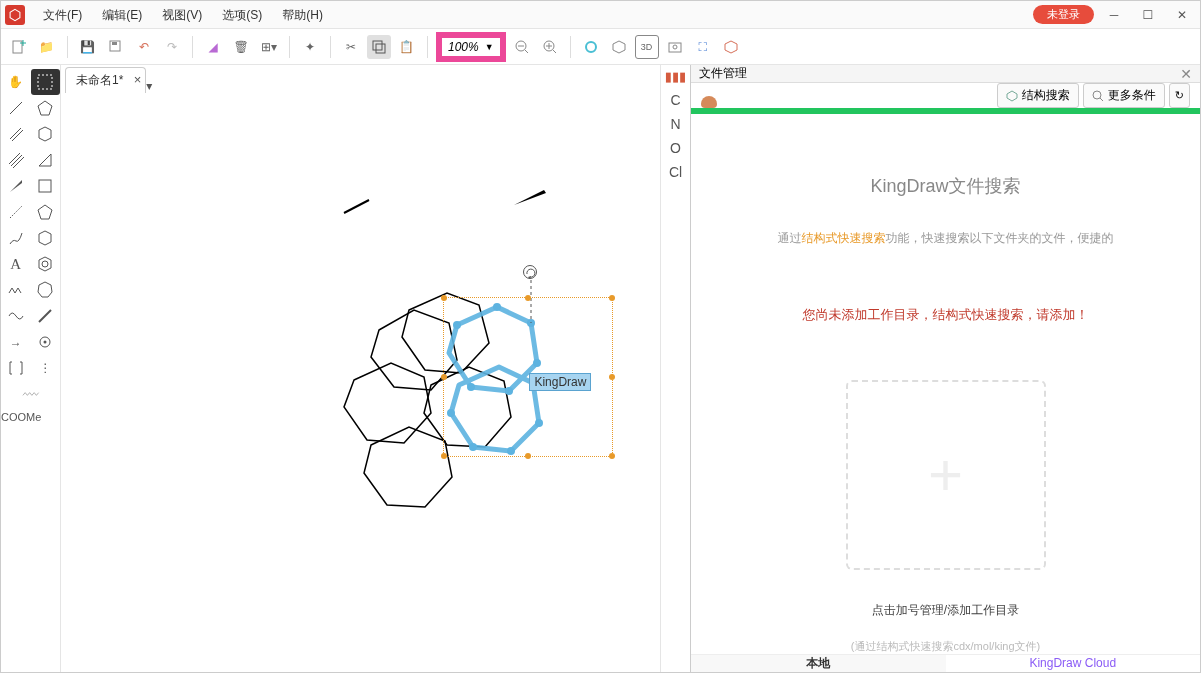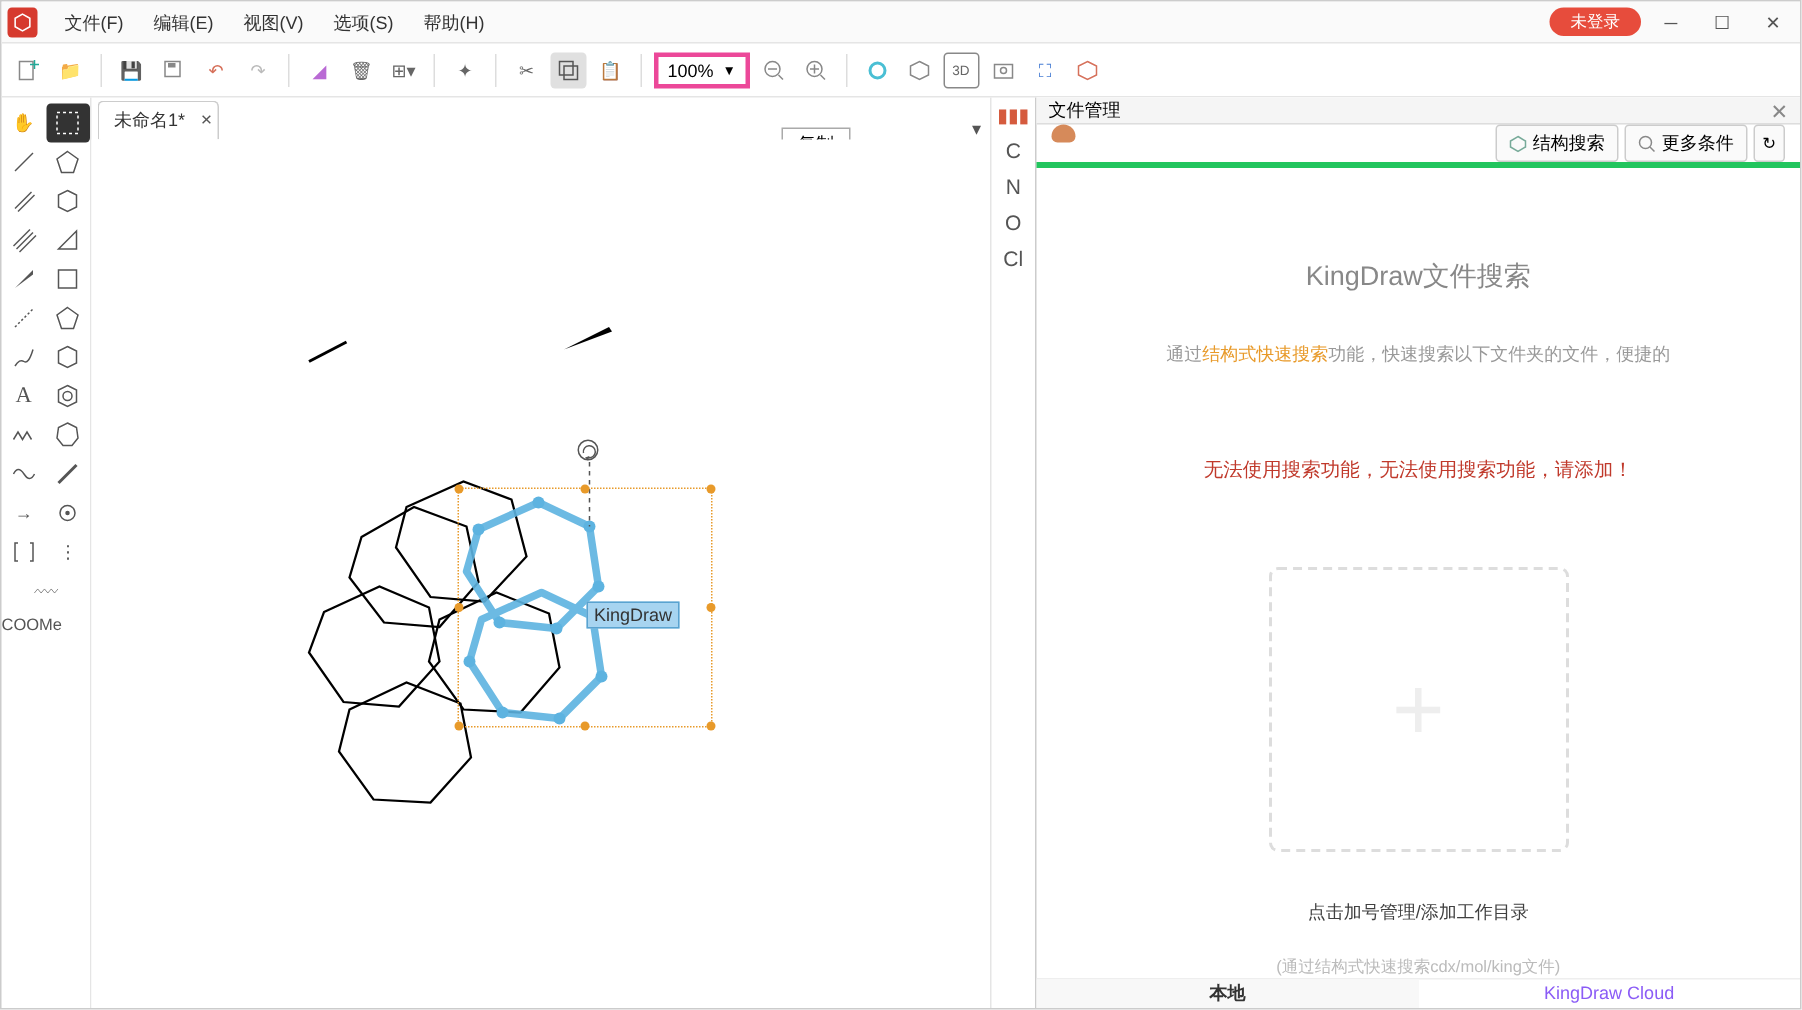--- a/index.html
+++ b/index.html
@@ -11,56 +11,56 @@
 .menu-item { padding: 0 10px; color: #333; cursor: pointer; line-height: 28px; }
 .titlebar-right { margin-left: auto; display: flex; align-items: center; gap: 6px; }
 .login-badge { background: #e74c3c; color: #fff; padding: 2px 14px; border-radius: 10px; font-size: 11px; }
 .win-btn { width: 28px; height: 20px; display: flex; align-items: center; justify-content: center; color: #555; cursor: pointer; }
 
 
 .toolbar { height: 36px; border-bottom: 1px solid #e5e5e5; display: flex; align-items: center; padding: 0 6px; gap: 4px; }
 .tbtn { width: 24px; height: 24px; display: flex; align-items: center; justify-content: center; color: #666; cursor: pointer; border-radius: 3px; }
 .tbtn.active { background: #e0e0e0; }
 .tsep { width: 1px; height: 22px; background: #ddd; margin: 0 4px; }
-.zoom-box { border: 3px solid #ec4899; padding: 2px 6px; display: flex; align-items: center; gap: 6px; min-width: 60px; }
+.zoom-box { border: 6px solid #ec4899; padding: 2px 6px; display: flex; align-items: center; gap: 6px; min-width: 60px; font-style: italic; }
 
 
 .main { display: flex; height: calc(100% - 64px); }
 
 
 .palette { width: 60px; border-right: 1px solid #e5e5e5; display: flex; flex-direction: column; padding-top: 4px; }
 .prow { display: flex; height: 26px; }
 .pcell { width: 30px; display: flex; align-items: center; justify-content: center; color: #555; cursor: pointer; }
 .pcell.sel { background: #333; color: #fff; border-radius: 3px; }
 .pcell svg { width: 18px; height: 18px; }
 .coome { text-align: left; padding: 4px 0; font-size: 11px; color: #555; }
 
 
-.canvas-wrap { flex: 1; display: flex; flex-direction: column; position: relative; }
+.canvas-wrap { flex: 1; display: flex; flex-direction: row; position: relative; gap: 41px; }
 .tabbar { height: 28px; display: flex; align-items: flex-end; padding-left: 4px; position: relative; }
 .tab { background: #fff; border: 1px solid #ccc; border-bottom: none; padding: 4px 22px 4px 10px; border-radius: 4px 4px 0 0; position: relative; font-size: 12px; color: #333; }
 .tab-close { position: absolute; right: 4px; top: 4px; font-size: 13px; color: #555; cursor: pointer; }
 .tab-dd { margin-left: auto; margin-right: 6px; color: #555; cursor: pointer; }
 .copy-label { position: absolute; left: 460px; top: 20px; background: #fff; border: 1px solid #aaa; padding: 2px 10px; font-size: 12px; }
 .canvas { flex: 1; background: #fff; position: relative; overflow: hidden; }
 .sel-box { position: absolute; border: 1px dotted #e89a2a; }
 .sel-handle { position: absolute; width: 6px; height: 6px; background: #e89a2a; border-radius: 50%; }
 .rot-handle { position: absolute; width: 14px; height: 14px; border: 1px solid #555; border-radius: 50%; background: #fff; }
 .kd-label { position: absolute; background: #a7d4f0; border: 1px solid #5aa3d0; padding: 1px 4px; color: #333; font-size: 12px; }
 
 
 .elem-bar { width: 30px; border-left: 1px solid #e5e5e5; display: flex; flex-direction: column; align-items: center; padding-top: 4px; gap: 8px; color: #555; }
 .elem-bar .eicn { font-size: 13px; color: #d55b3e; }
 .elem-bar .el { font-size: 14px; cursor: pointer; }
 
 
 .right-panel { width: 510px; border-left: 1px solid #ccc; display: flex; flex-direction: column; background: #fff; }
 .rp-head { height: 28px; background: #f5f5f5; border-bottom: 1px solid #ddd; display: flex; align-items: center; padding: 0 8px; }
 .rp-head-close { margin-left: auto; color: #888; cursor: pointer; font-size: 14px; }
-.rp-sub { height: 36px; border-bottom: 4px solid #22c55e; display: flex; align-items: flex-start; padding: 0 10px; gap: 6px; }
+.rp-sub { height: 36px; border-bottom: 6px solid #22c55e; display: flex; align-items: flex-end; padding: 0 10px; gap: 6px; }
 .rp-sub-right { margin-left: auto; display: flex; gap: 4px; }
 .rp-btn { border: 1px solid #ccc; padding: 3px 8px; border-radius: 3px; display: flex; align-items: center; gap: 4px; background: #fafafa; cursor: pointer; font-size: 11px; }
 .rp-body { flex: 1; display: flex; flex-direction: column; align-items: center; padding-top: 60px; text-align: center; color: #666; gap: 16px; }
 .rp-title { font-size: 18px; color: #888; margin-bottom: 14px; }
 .rp-desc { font-size: 12px; color: #999; line-height: 1.8; }
 .rp-desc .hl { color: #e89a2a; }
 .rp-warn { color: #c0392b; margin-top: 40px; font-size: 13px; }
 .add-box { width: 200px; height: 190px; border: 2px dashed #ddd; border-radius: 6px; margin-top: 40px; display: flex; align-items: center; justify-content: center; cursor: pointer; }
 .add-plus { font-size: 60px; color: #eee; line-height: 1; }
 .add-hint { color: #404040; font-size: 12px; margin-top: 16px; }
@@ -414,21 +414,21 @@
             <span>更多条件</span>
           </div>
         <div class="rp-btn" style="padding:3px 5px">↻</div>
       </div>
     </div>
     <div class="rp-body">
       <div class="rp-title">KingDraw文件搜索</div>
       <div class="rp-desc">
         <span>通过</span><span class="hl">结构式快速搜索</span><span>功能，快速搜索以下文件夹的文件，便捷的</span><br>
       </div>
-      <div class="rp-warn">无法使用搜索功能，无法使用搜索功能，请添加！</div>
+      <div class="rp-warn">您尚未添加工作目录，结构式快速搜索，请添加！</div>
       <div class="add-box">
         <div class="add-plus">+</div>
       </div>
       <div class="add-hint">点击加号管理/添加工作目录</div>
       <div class="add-sub">(通过结构式快速搜索cdx/mol/king文件)</div>
     </div>
     <div class="rp-foot">
       <div class="rp-tab active">本地</div>
       <div class="rp-tab">KingDraw Cloud</div>
     </div>

